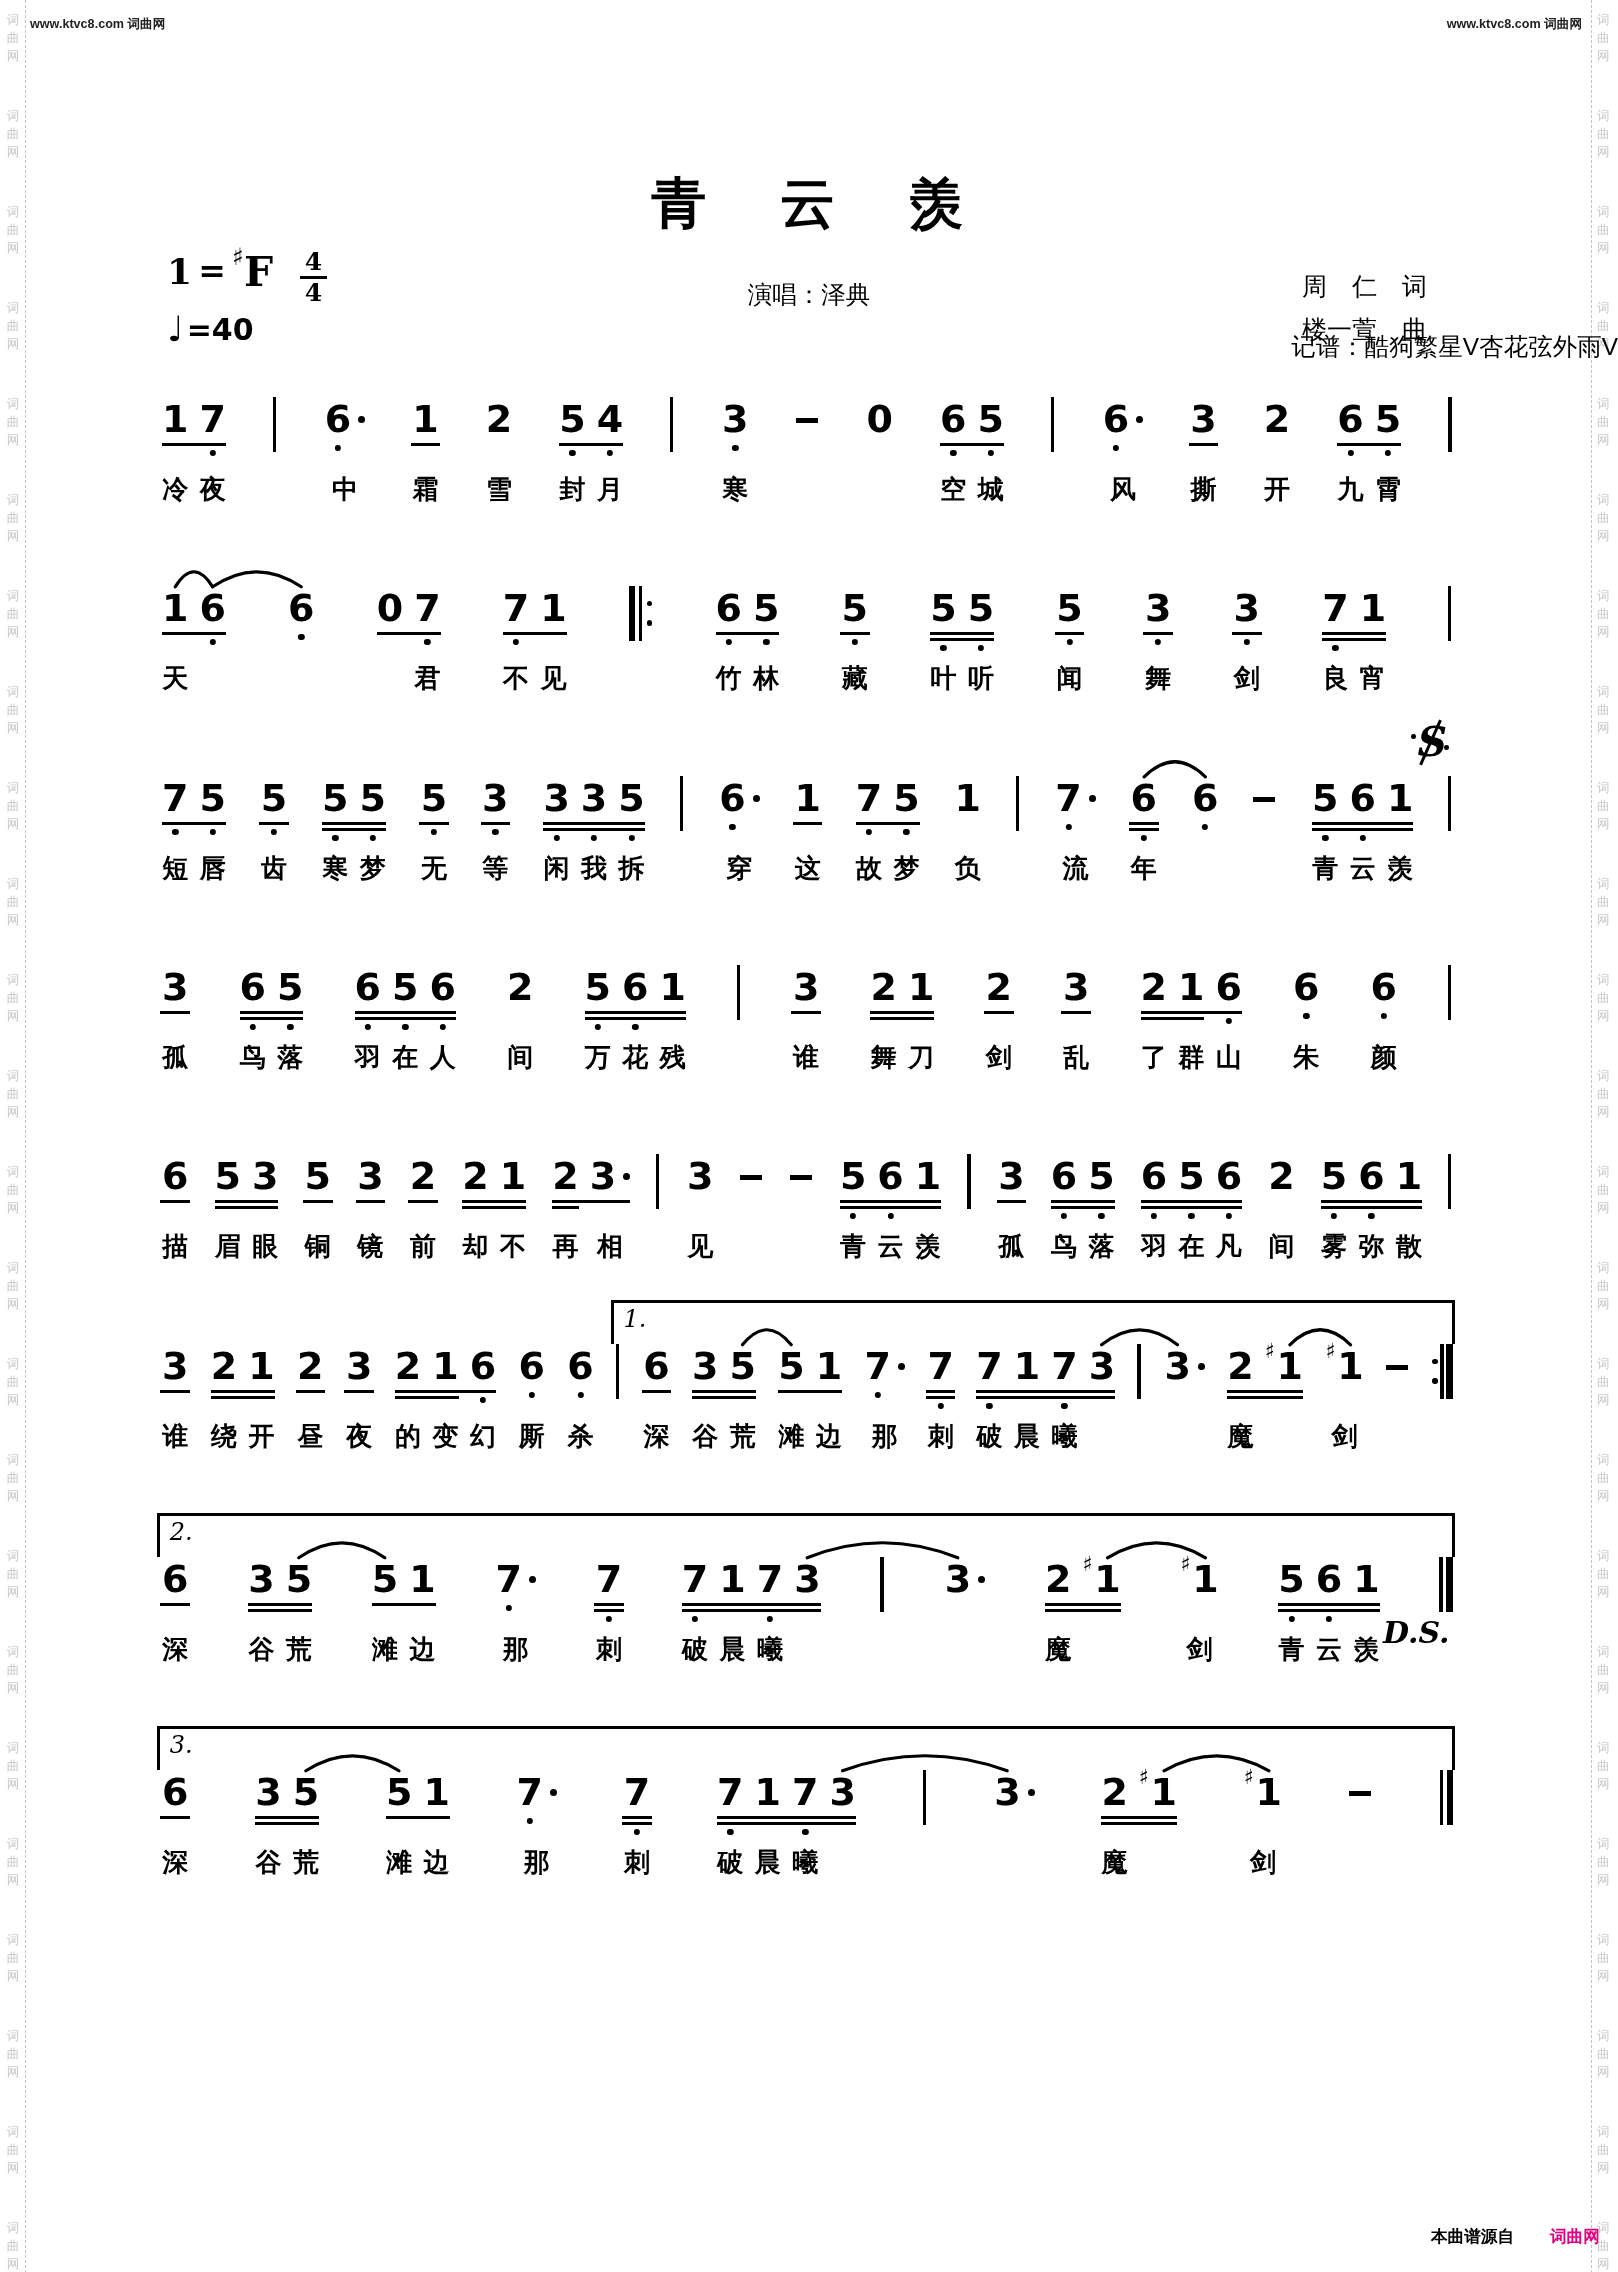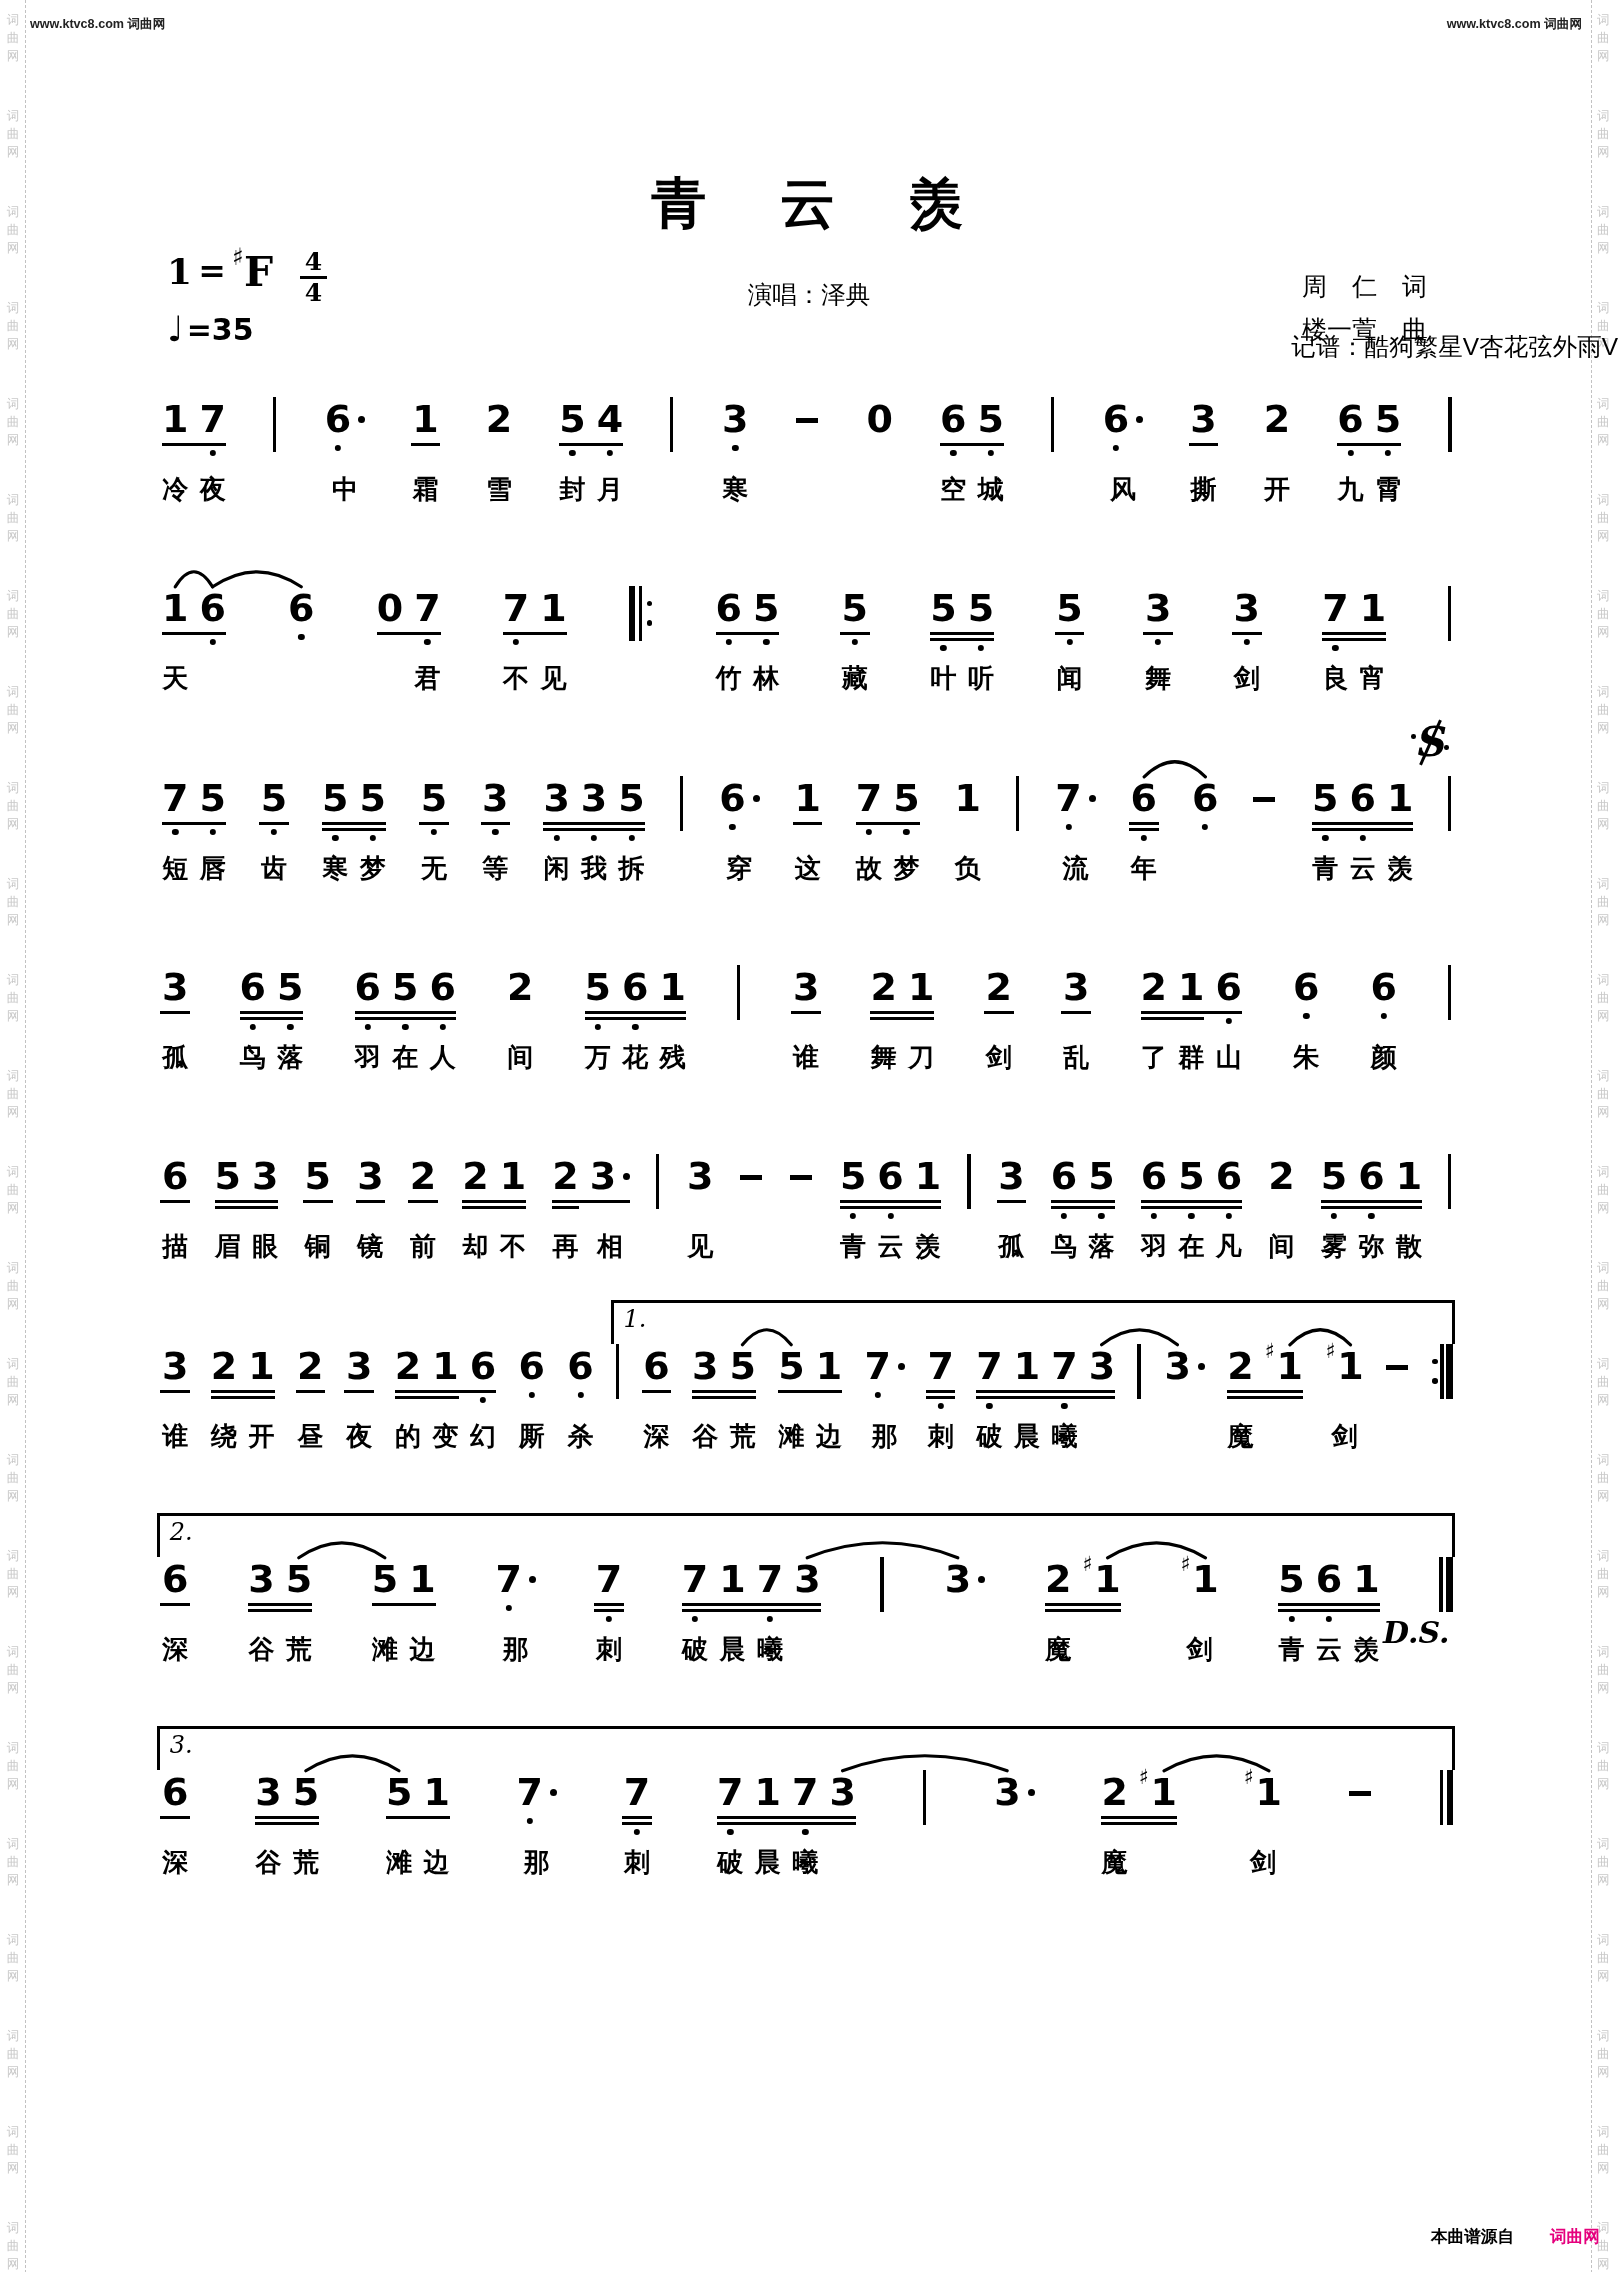--- a/index.html
+++ b/index.html
@@ -348,21 +348,21 @@
   <span class="k-eq">=</span>
   <span class="k-acc">♯</span>
   <span class="k-let">F</span>
   <span class="meter">
     <span class="m-top" style="display:block">4</span>
     <span class="m-bot" style="display:block">4</span>
   </span>
 </div>
 <div class="tempo">
   <span class="t-note">♩</span>
-  <span>=35</span>
+  <span>=40</span>
 </div>
 
 <div class="segno">
   <span class="segno-s">S</span>
   <i class="segno-slash"></i>
   <i class="segno-d1"></i>
   <i class="segno-d2"></i>
 </div>
 
 <div class="ds">D.S.</div>

